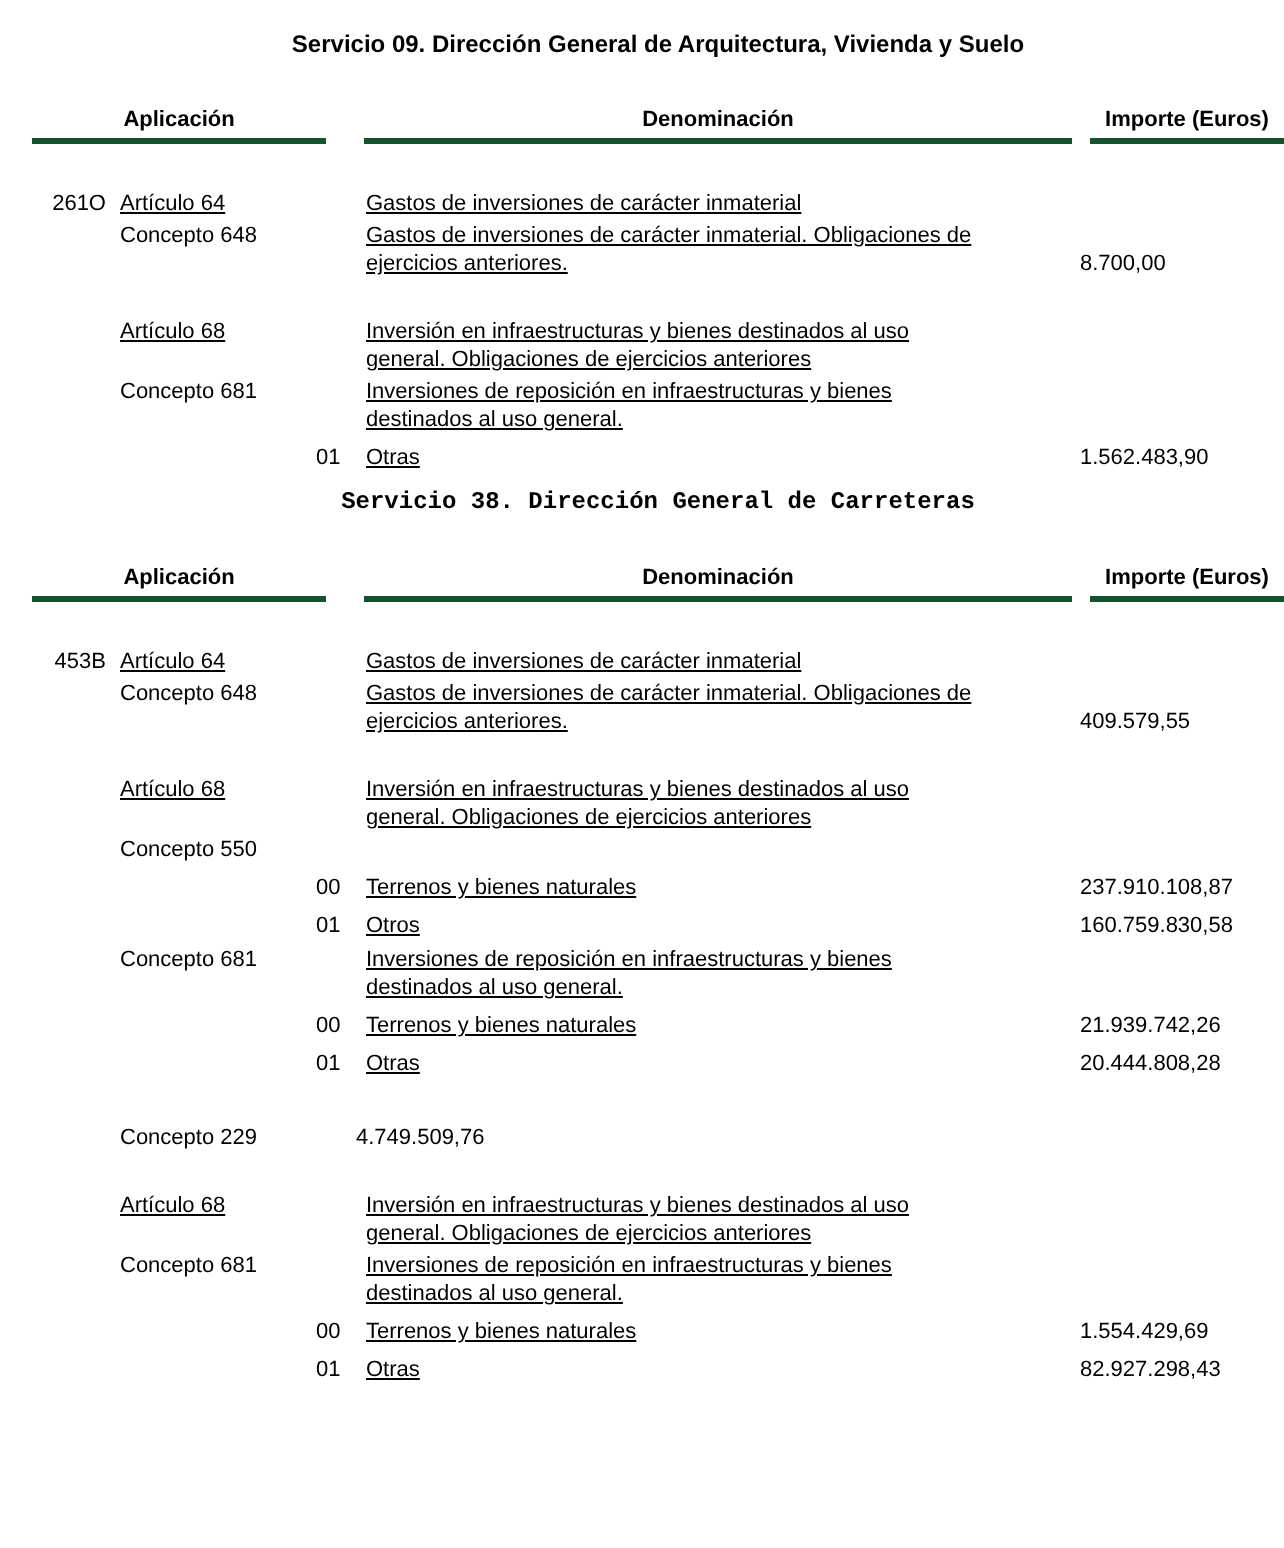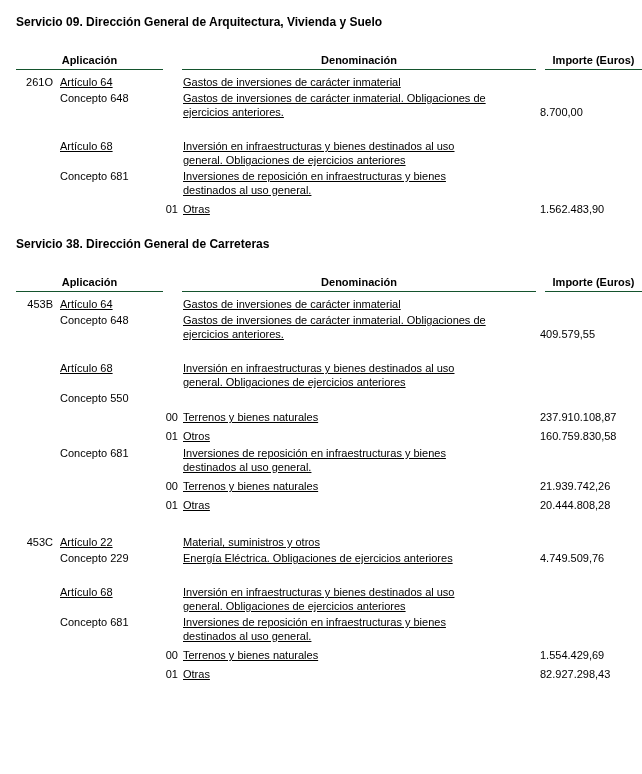--- a/index.html
+++ b/index.html
@@ -12,49 +12,50 @@
     line-height: 14px;
     overflow: hidden;
     box-sizing: border-box;
     padding-top: 15px;
   }
   .section-title {
     font-weight: 700;
     font-size: 12px;
     line-height: 15px;
     padding-left: 16px;
-  }
-  .section + .section .section-title { margin-top: 21px; }
+    text-align: center;
+  }
+  .section + .section .section-title { margin-top: 8px; font-family: Liberation Mono, monospace; }
 
   .thead {
     display: grid;
     grid-template-columns: 147px 19px 354px 9px 1fr;
     padding-left: 16px;
     margin-top: 23px;
     font-weight: 700;
   }
   .th {
-    border-bottom: 1px solid #14532d;
+    border-bottom: 3px solid #14532d;
     padding-bottom: 2px;
     text-align: center;
     white-space: nowrap;
   }
   .th-gap { border: none; }
 
-  .tbody { margin-top: 5px; }
+  .tbody { margin-top: 23px; }
   .row {
     display: grid;
     grid-template-columns: 40px 102px 20px 362px 1fr;
     align-items: start;
     padding-left: 16px;
     margin-bottom: 2px;
   }
   .c.code  { text-align: right; padding-right: 3px; }
   .c.label { padding-left: 4px; white-space: nowrap; }
-  .c.sub   { text-align: right; }
+  .c.sub   { text-align: left; }
   .c.text  { padding-left: 5px; white-space: pre-line; text-decoration: underline; }
   .c.amt   { padding-right: 7px; align-self: end; white-space: nowrap; }
   .u { text-decoration: underline; }
   .sub-row { margin-top: 5px; margin-bottom: 3px; }
   .spacer-lg { height: 18px; }
   .spacer-xl { height: 20px; }
 </style>
 </head>
 <body>
 
@@ -203,33 +204,25 @@
     <div class="row sub-row">
       <div class="c code"></div>
       <div class="c label"></div>
       <div class="c sub">01</div>
       <div class="c text">Otras</div>
       <div class="c amt">20.444.808,28</div>
     </div>
 
     <div class="spacer-xl"></div>
 
-    <div class="row">
-      <div class="c code">453C</div>
-      <div class="c label u">Artículo 22</div>
-      <div class="c sub"></div>
-      <div class="c text u">Material, suministros y otros</div>
-      <div class="c amt"></div>
-    </div>
 
     <div class="row">
       <div class="c code"></div>
       <div class="c label">Concepto 229</div>
       <div class="c sub"></div>
-      <div class="c text">Energía Eléctrica. Obligaciones de ejercicios anteriores</div>
       <div class="c amt">4.749.509,76</div>
     </div>
 
     <div class="spacer-lg"></div>
 
     <div class="row">
       <div class="c code"></div>
       <div class="c label u">Artículo 68</div>
       <div class="c sub"></div>
       <div class="c text u">Inversión en infraestructuras y bienes destinados al uso

